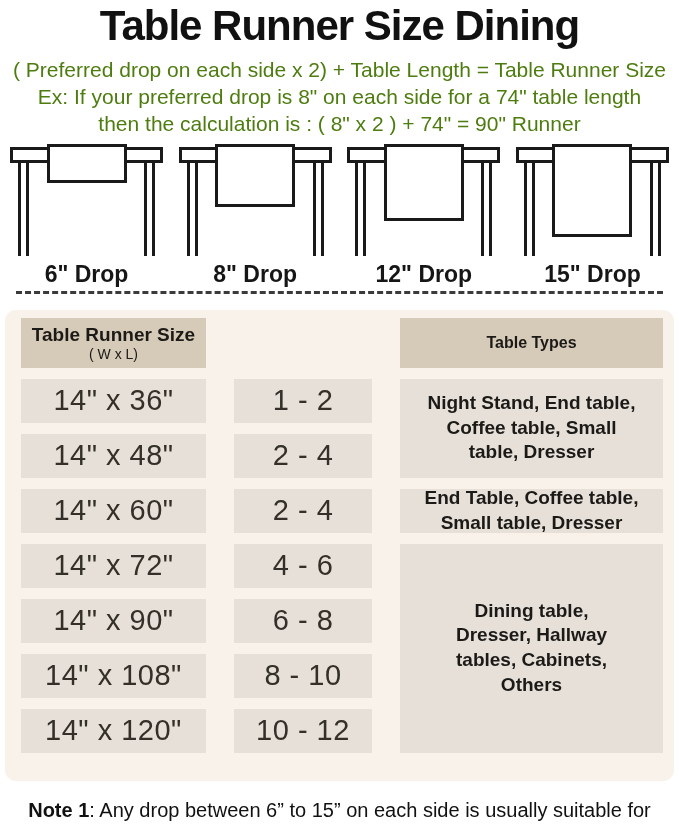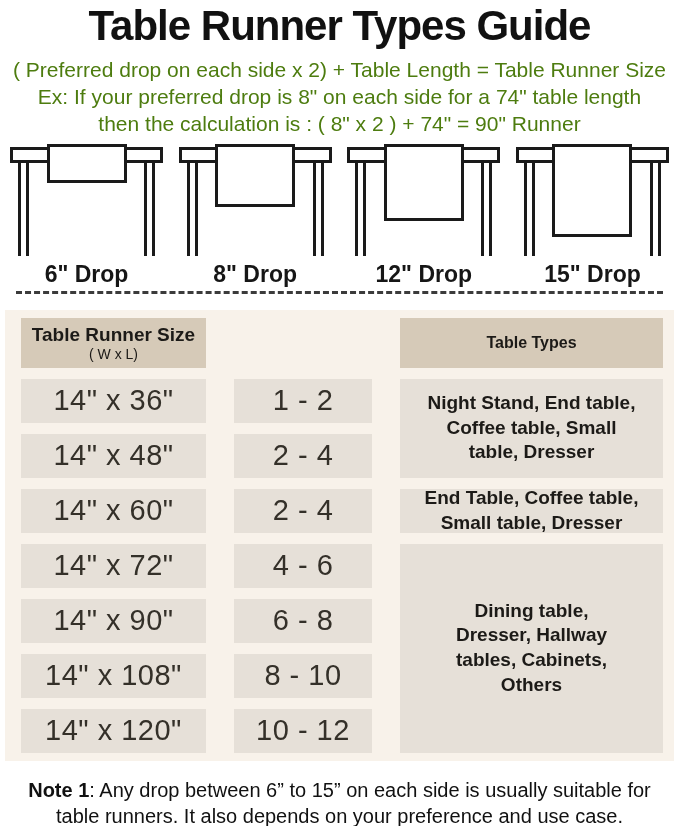--- a/index.html
+++ b/index.html
@@ -50,21 +50,22 @@
   .fig-label{
     margin-top:5px;font-size:23px;font-weight:bold;color:#161616;
   }
   .dashed-divider{
     margin:3px 16px 4px;border-top:3px dashed #3b3b3b;height:0;
   }
 
   
   .panel{
     margin:16px 5px;background:var(--panel-bg);
-    padding:8px 0 8px 16px;
+    padding:8px 0 28px 16px;
+    border-radius:11px;
   }
   .grid{
     display:grid;
     grid-template-columns:185px 138px 263px;
     grid-template-rows:50px repeat(7,44px);
     column-gap:28px;row-gap:11px;
   }
   .hcell,.cell,.types{
     display:flex;flex-direction:column;align-items:center;justify-content:center;
     text-align:center;
@@ -89,21 +90,21 @@
   
   .notes{margin-top:9px;text-align:center;font-size:20px;line-height:1.31;color:#111;}
   .notes p{white-space:pre-line;}
   .notes .note-label{font-weight:bold;text-align:right;}
 </style>
 </head>
 <body>
 
 <div class="page">
 
-  <h1 class="title">Table Runner Types Guide</h1>
+  <h1 class="title">Table Runner Size Dining</h1>
   <div class="subtitle formula">( Preferred drop on each side x 2) + Table Length = Table Runner Size</div>
   <div class="subtitle">Ex: If your preferred drop is 8" on each side for a 74" table length</div>
   <div class="subtitle">then the calculation is : ( 8" x 2 ) + 74" = 90" Runner</div>
 
   <div class="figures">
 
     <div class="fig">
       <div class="diagram">
         <div class="tabletop"></div>
         <div class="leg a"></div>

